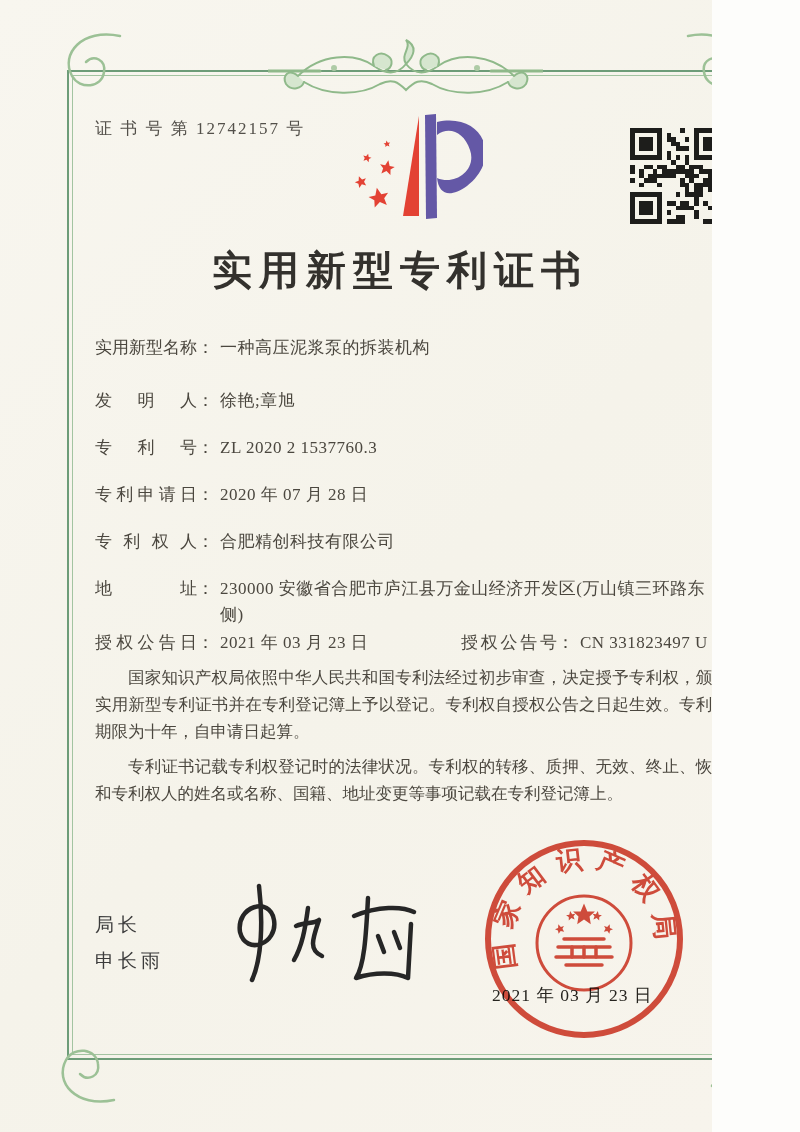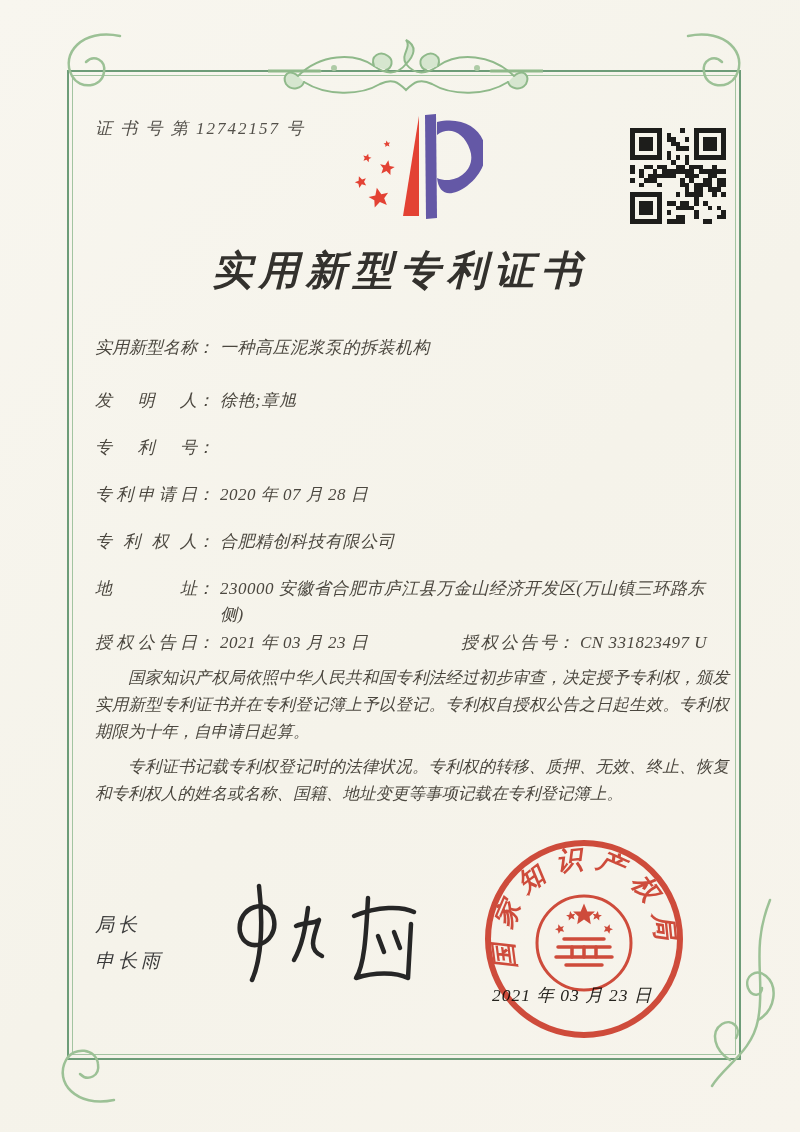--- a/index.html
+++ b/index.html
@@ -3,23 +3,22 @@
 <meta charset="utf-8">
 <style>
   html,body{margin:0;padding:0;}
   body{
     width:800px;height:1132px;
     background:#fdfdfb;
     font-family:"Liberation Serif","DejaVu Serif",serif;
     -webkit-font-smoothing:antialiased;
   }
   .page{
-    position:relative;width:800px;height:1132px;overflow:hidden;
+    position:relative;width:712px;height:1132px;overflow:hidden;
     background:linear-gradient(135deg,#f8f6ef 0%,#f5f3ea 55%,#f7f4ec 100%);
-    font-style:italic;
   }
   
   .frame{
     position:absolute;left:67px;top:70px;width:674px;height:990px;
     border:2.5px solid #6d9c78;box-sizing:border-box;
   }
   .frame::after{
     content:"";position:absolute;left:3px;top:3px;right:3px;bottom:3px;
     border:1px solid #a3c4a1;
   }
@@ -580,20 +579,21 @@
         <span class="field-value">一种高压泥浆泵的拆装机构</span>
     </div>
     <div class="field-row" style="top:53px">
       <span class="field-label">发明人</span>
         <span class="colon">：</span>
         <span class="field-value">徐艳;章旭</span>
     </div>
     <div class="field-row" style="top:100px">
       <span class="field-label">专利号</span>
         <span class="colon">：</span>
+        <span class="field-value">ZL 2020 2 1537760.3</span>
     </div>
     <div class="field-row" style="top:147px">
       <span class="field-label">专利申请日</span>
         <span class="colon">：</span>
         <span class="field-value">2020 年 07 月 28 日</span>
     </div>
     <div class="field-row" style="top:194px">
       <span class="field-label">专利权人</span>
         <span class="colon">：</span>
         <span class="field-value">合肥精创科技有限公司</span>

